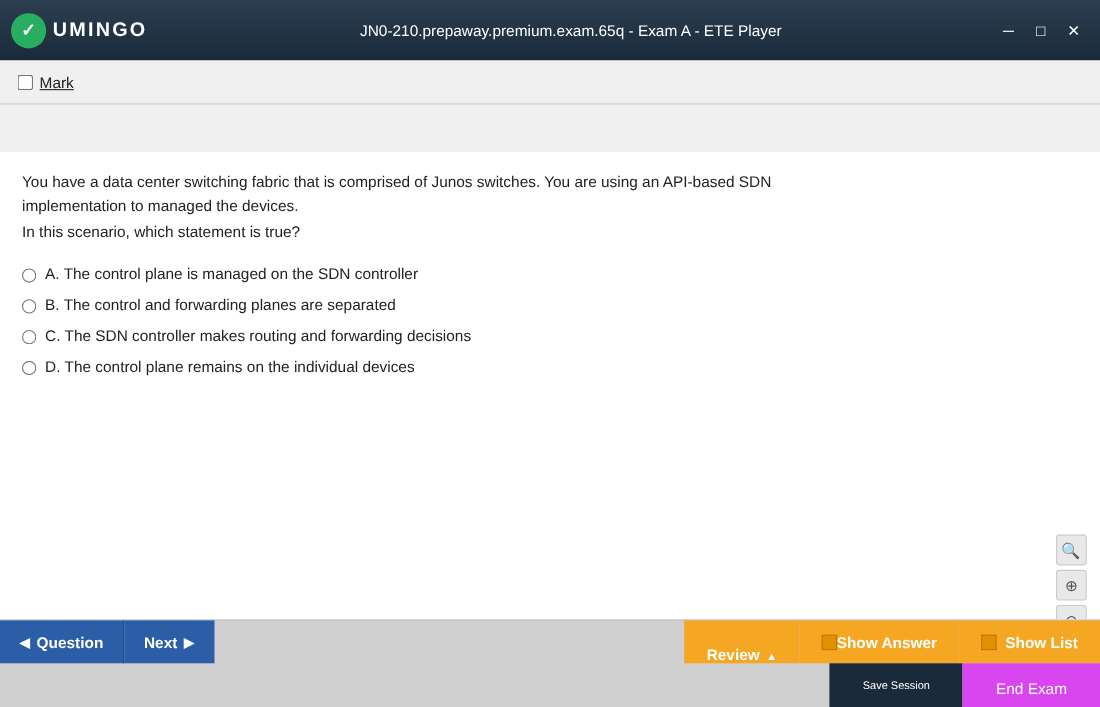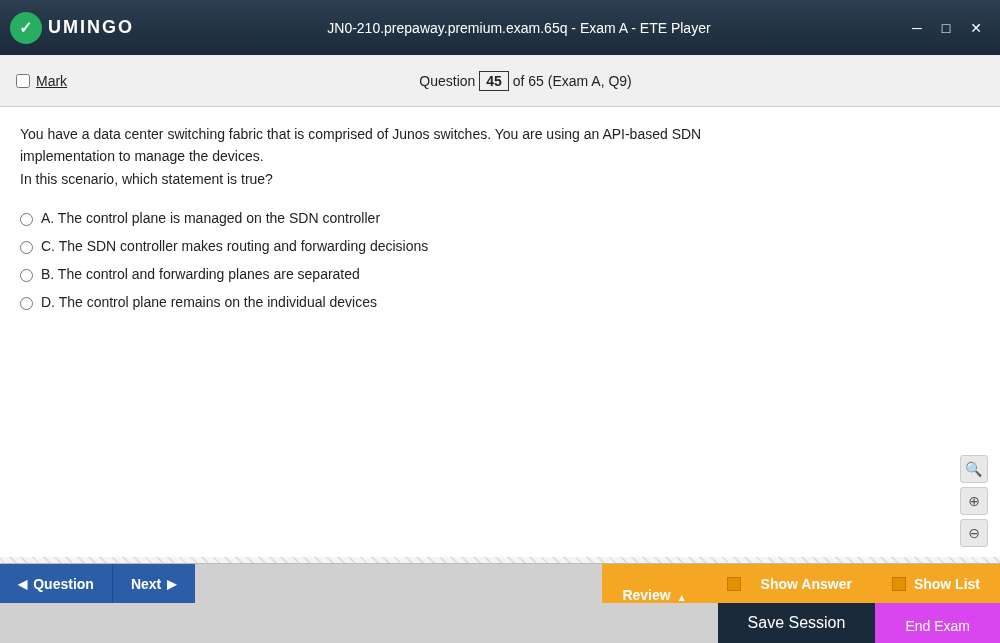--- a/index.html
+++ b/index.html
@@ -54,21 +54,21 @@
       color: white;
       font-size: 14px;
       cursor: pointer;
       padding: 2px 8px;
     }
 
     
     .question-header {
       background: #f0f0f0;
       border-bottom: 1px solid #ccc;
-      height: 52px;
+      height: 40px;
       display: flex;
       align-items: center;
       padding: 0 16px;
     }
     .mark-checkbox {
       display: flex;
       align-items: center;
       gap: 6px;
     }
     .mark-checkbox input[type="checkbox"] {
@@ -217,21 +217,21 @@
     .btn-show-answer {
       background: #f5a623;
       color: white;
       border: none;
       cursor: pointer;
       font-size: 14px;
       font-weight: bold;
       padding: 0 20px;
       display: flex;
       align-items: center;
-      gap: 20px;
+      gap: 0;
     }
     .btn-show-answer .sq {
       width: 14px;
       height: 14px;
       background: #e09000;
       border: 1px solid #c07800;
       display: inline-block;
     }
 
     .btn-show-list {
@@ -253,21 +253,21 @@
       background: #e09000;
       border: 1px solid #c07800;
       display: inline-block;
     }
 
     .btn-save {
       background: #1a2a3a;
       color: white;
       border: none;
       cursor: pointer;
-      font-size: 16px;
+      font-size: 10px;
       padding: 0 30px;
     }
     .btn-end {
       background: #d946ef;
       color: white;
       border: none;
       cursor: pointer;
       font-size: 14px;
       padding: 15px 30px;
     }
@@ -282,20 +282,21 @@
     .content-wrapper {
       flex: 1;
       display: flex;
       flex-direction: column;
       overflow: hidden;
     }
     .scrollable-content {
       flex: 1;
       overflow: hidden;
       position: relative;
+      margin-top: 43px;
     }
   </style>
 </head>
 <body>
 
 <div class="wrapper">
 
   <div class="title-bar">
     <div class="title-bar-logo">
       <div class="logo-icon">✓</div>
@@ -307,45 +308,42 @@
       <button class="title-bar-btn">□</button>
       <button class="title-bar-btn">✕</button>
     </div>
   </div>
 
   <div class="question-header">
     <div class="mark-checkbox">
       <input type="checkbox" style="">
       <label class="mark-label">Mark</label>
     </div>
-    <div class="question-number">
-      <span>Question</span>&nbsp;<span class="num-box">45</span>&nbsp;<span>of 65 (Exam A, Q9)</span>
-    </div>
   </div>
 
   <div class="content-wrapper">
     <div class="scrollable-content">
       <div class="main-content">
         <div class="question-text">
           <span>You have a data center switching fabric that is comprised of Junos switches. You are using an API-based SDN</span><br>
-          <span>implementation to manage the devices.</span><br>
+          <span>implementation to managed the devices.</span><br>
           <span>In this scenario, which statement is true?</span>
         </div>
         <ul class="options">
           <li>
             <input type="radio" name="answer" value="A" style="">
             <span>A. The control plane is managed on the SDN controller</span>
           </li>
           <li>
+            <input type="radio" name="answer" value="B" style="">
+            <span>B. The control and forwarding planes are separated</span>
+          </li>
+          <li>
             <input type="radio" name="answer" value="C" style="">
             <span>C. The SDN controller makes routing and forwarding decisions</span>
-          </li>
-          <li>
-            <input type="radio" name="answer" value="B" style="">
-            <span>B. The control and forwarding planes are separated</span>
           </li>
           <li>
             <input type="radio" name="answer" value="D" style="">
             <span>D. The control plane remains on the individual devices</span>
           </li>
         </ul>
 
         <div class="side-icons">
           <button class="side-icon-btn" title="Search">🔍</button>
           <button class="side-icon-btn" title="Zoom In">⊕</button>

